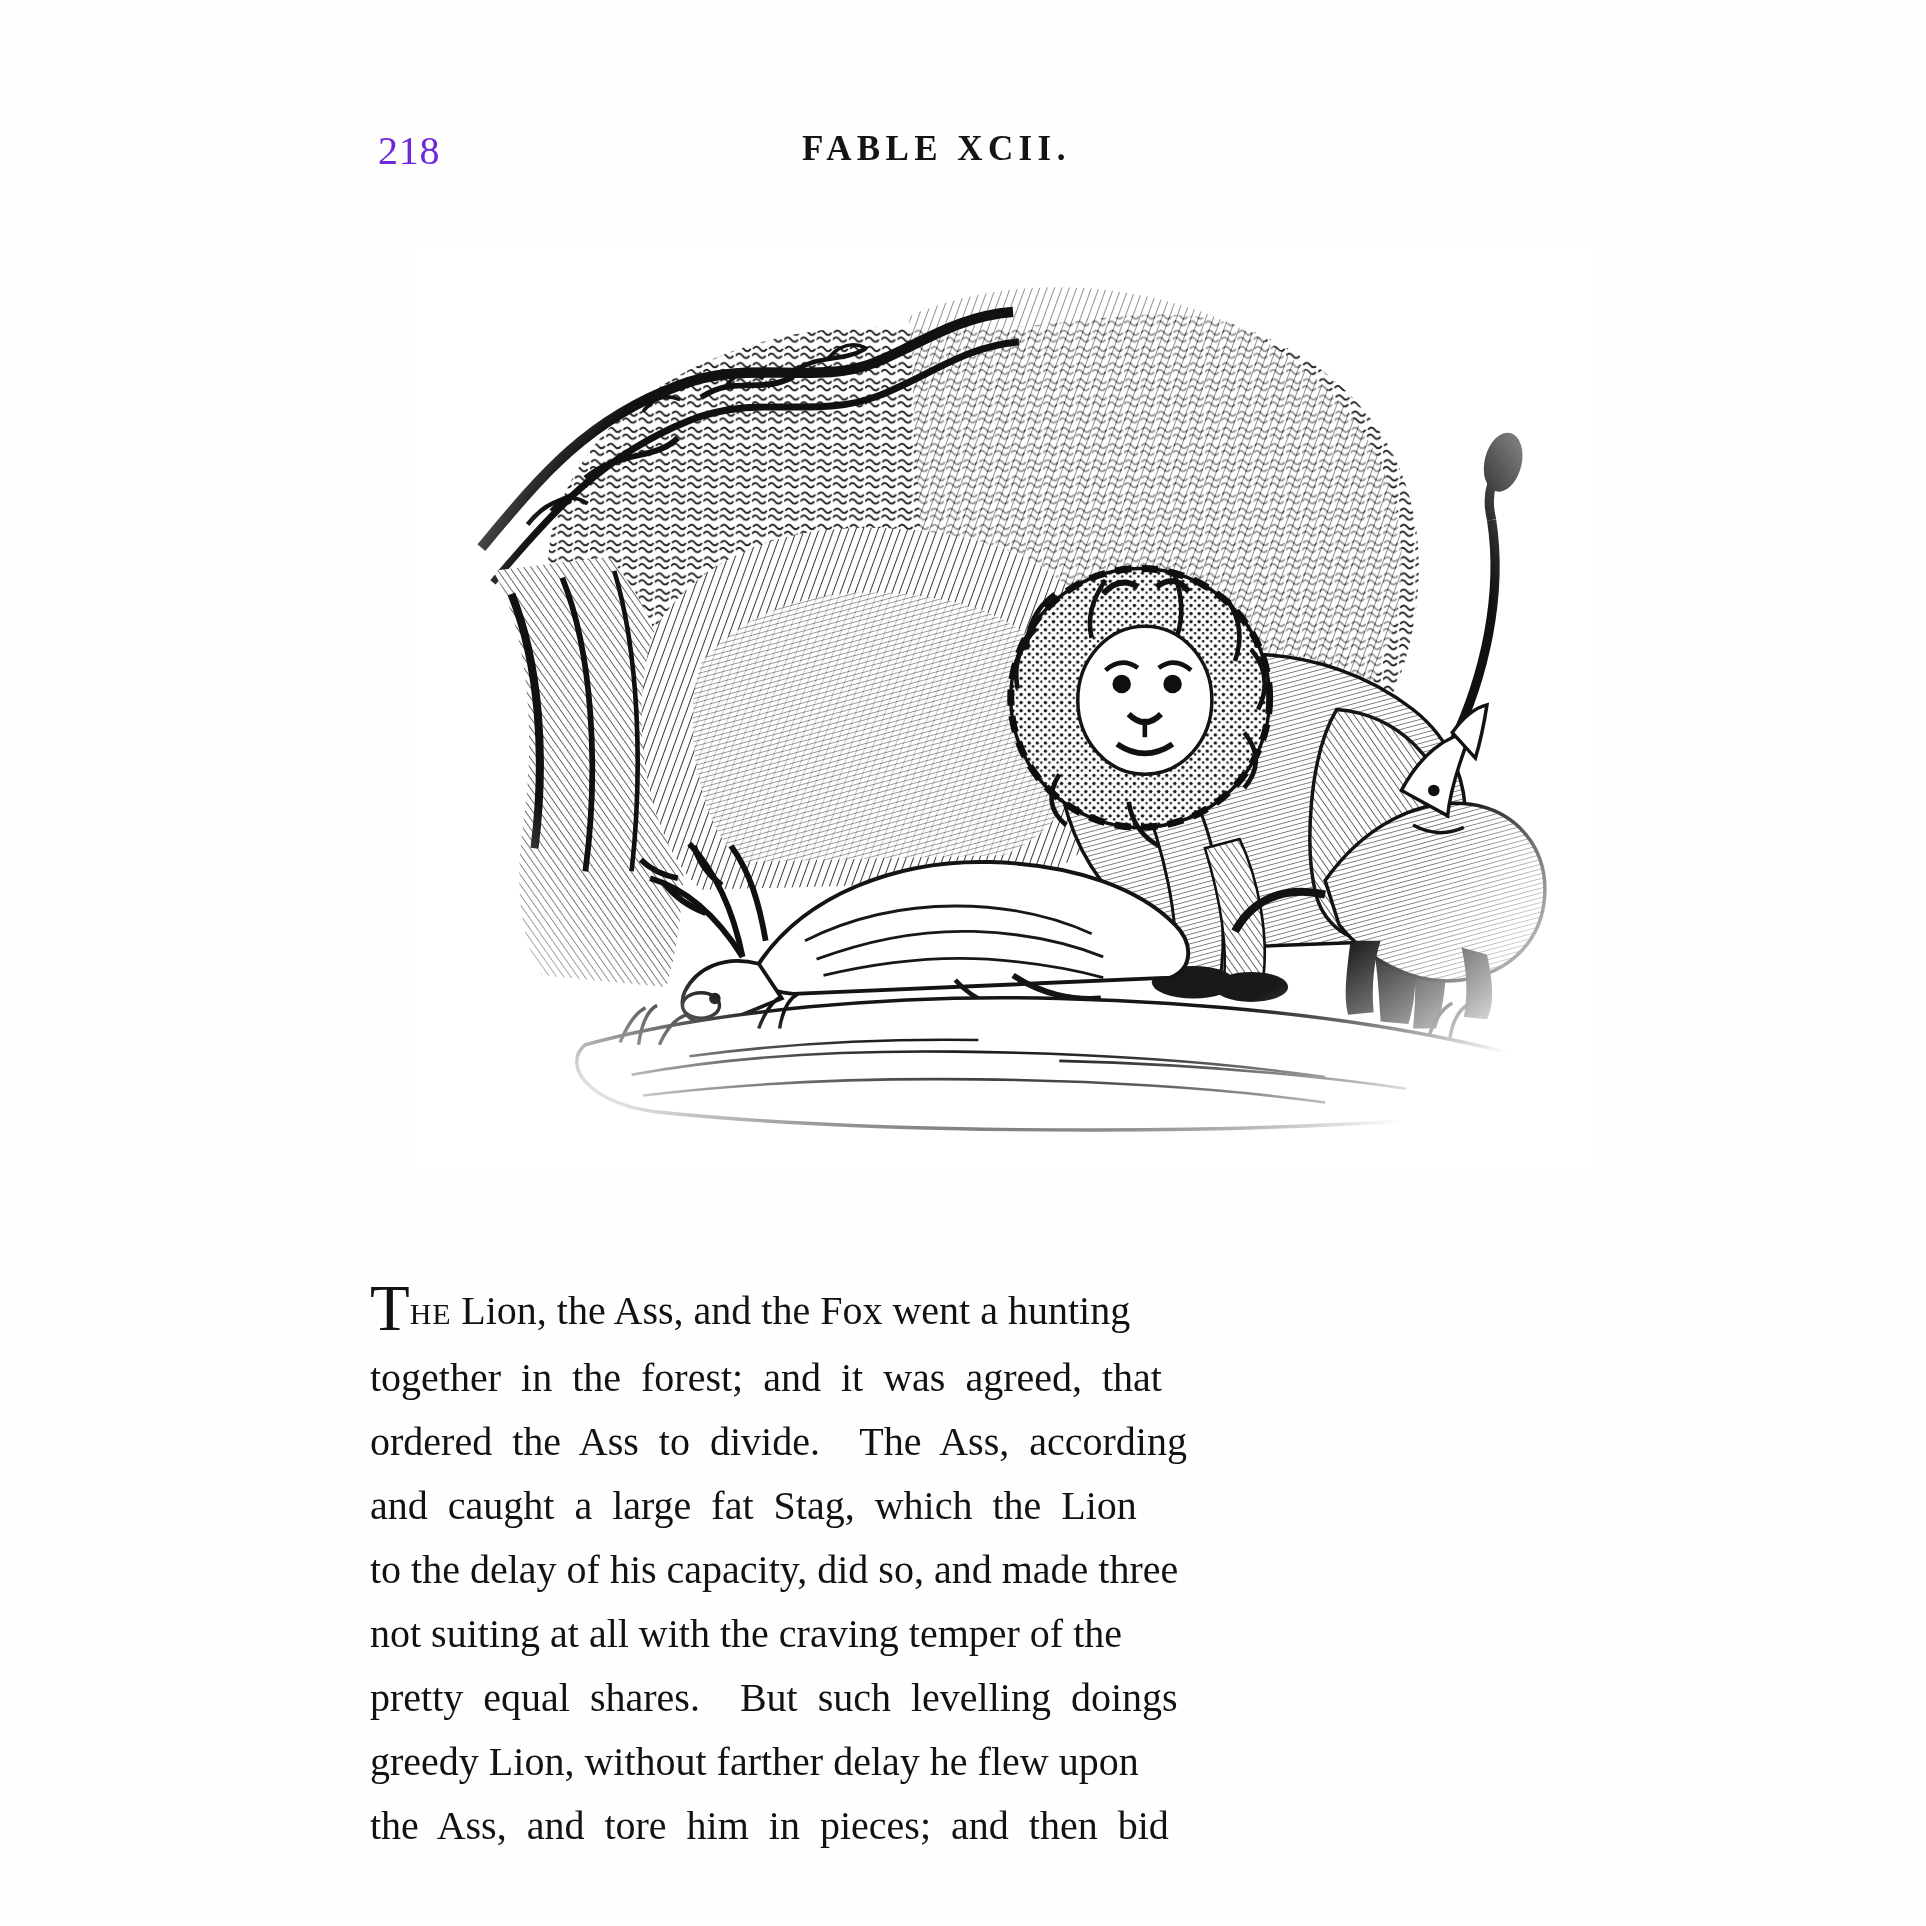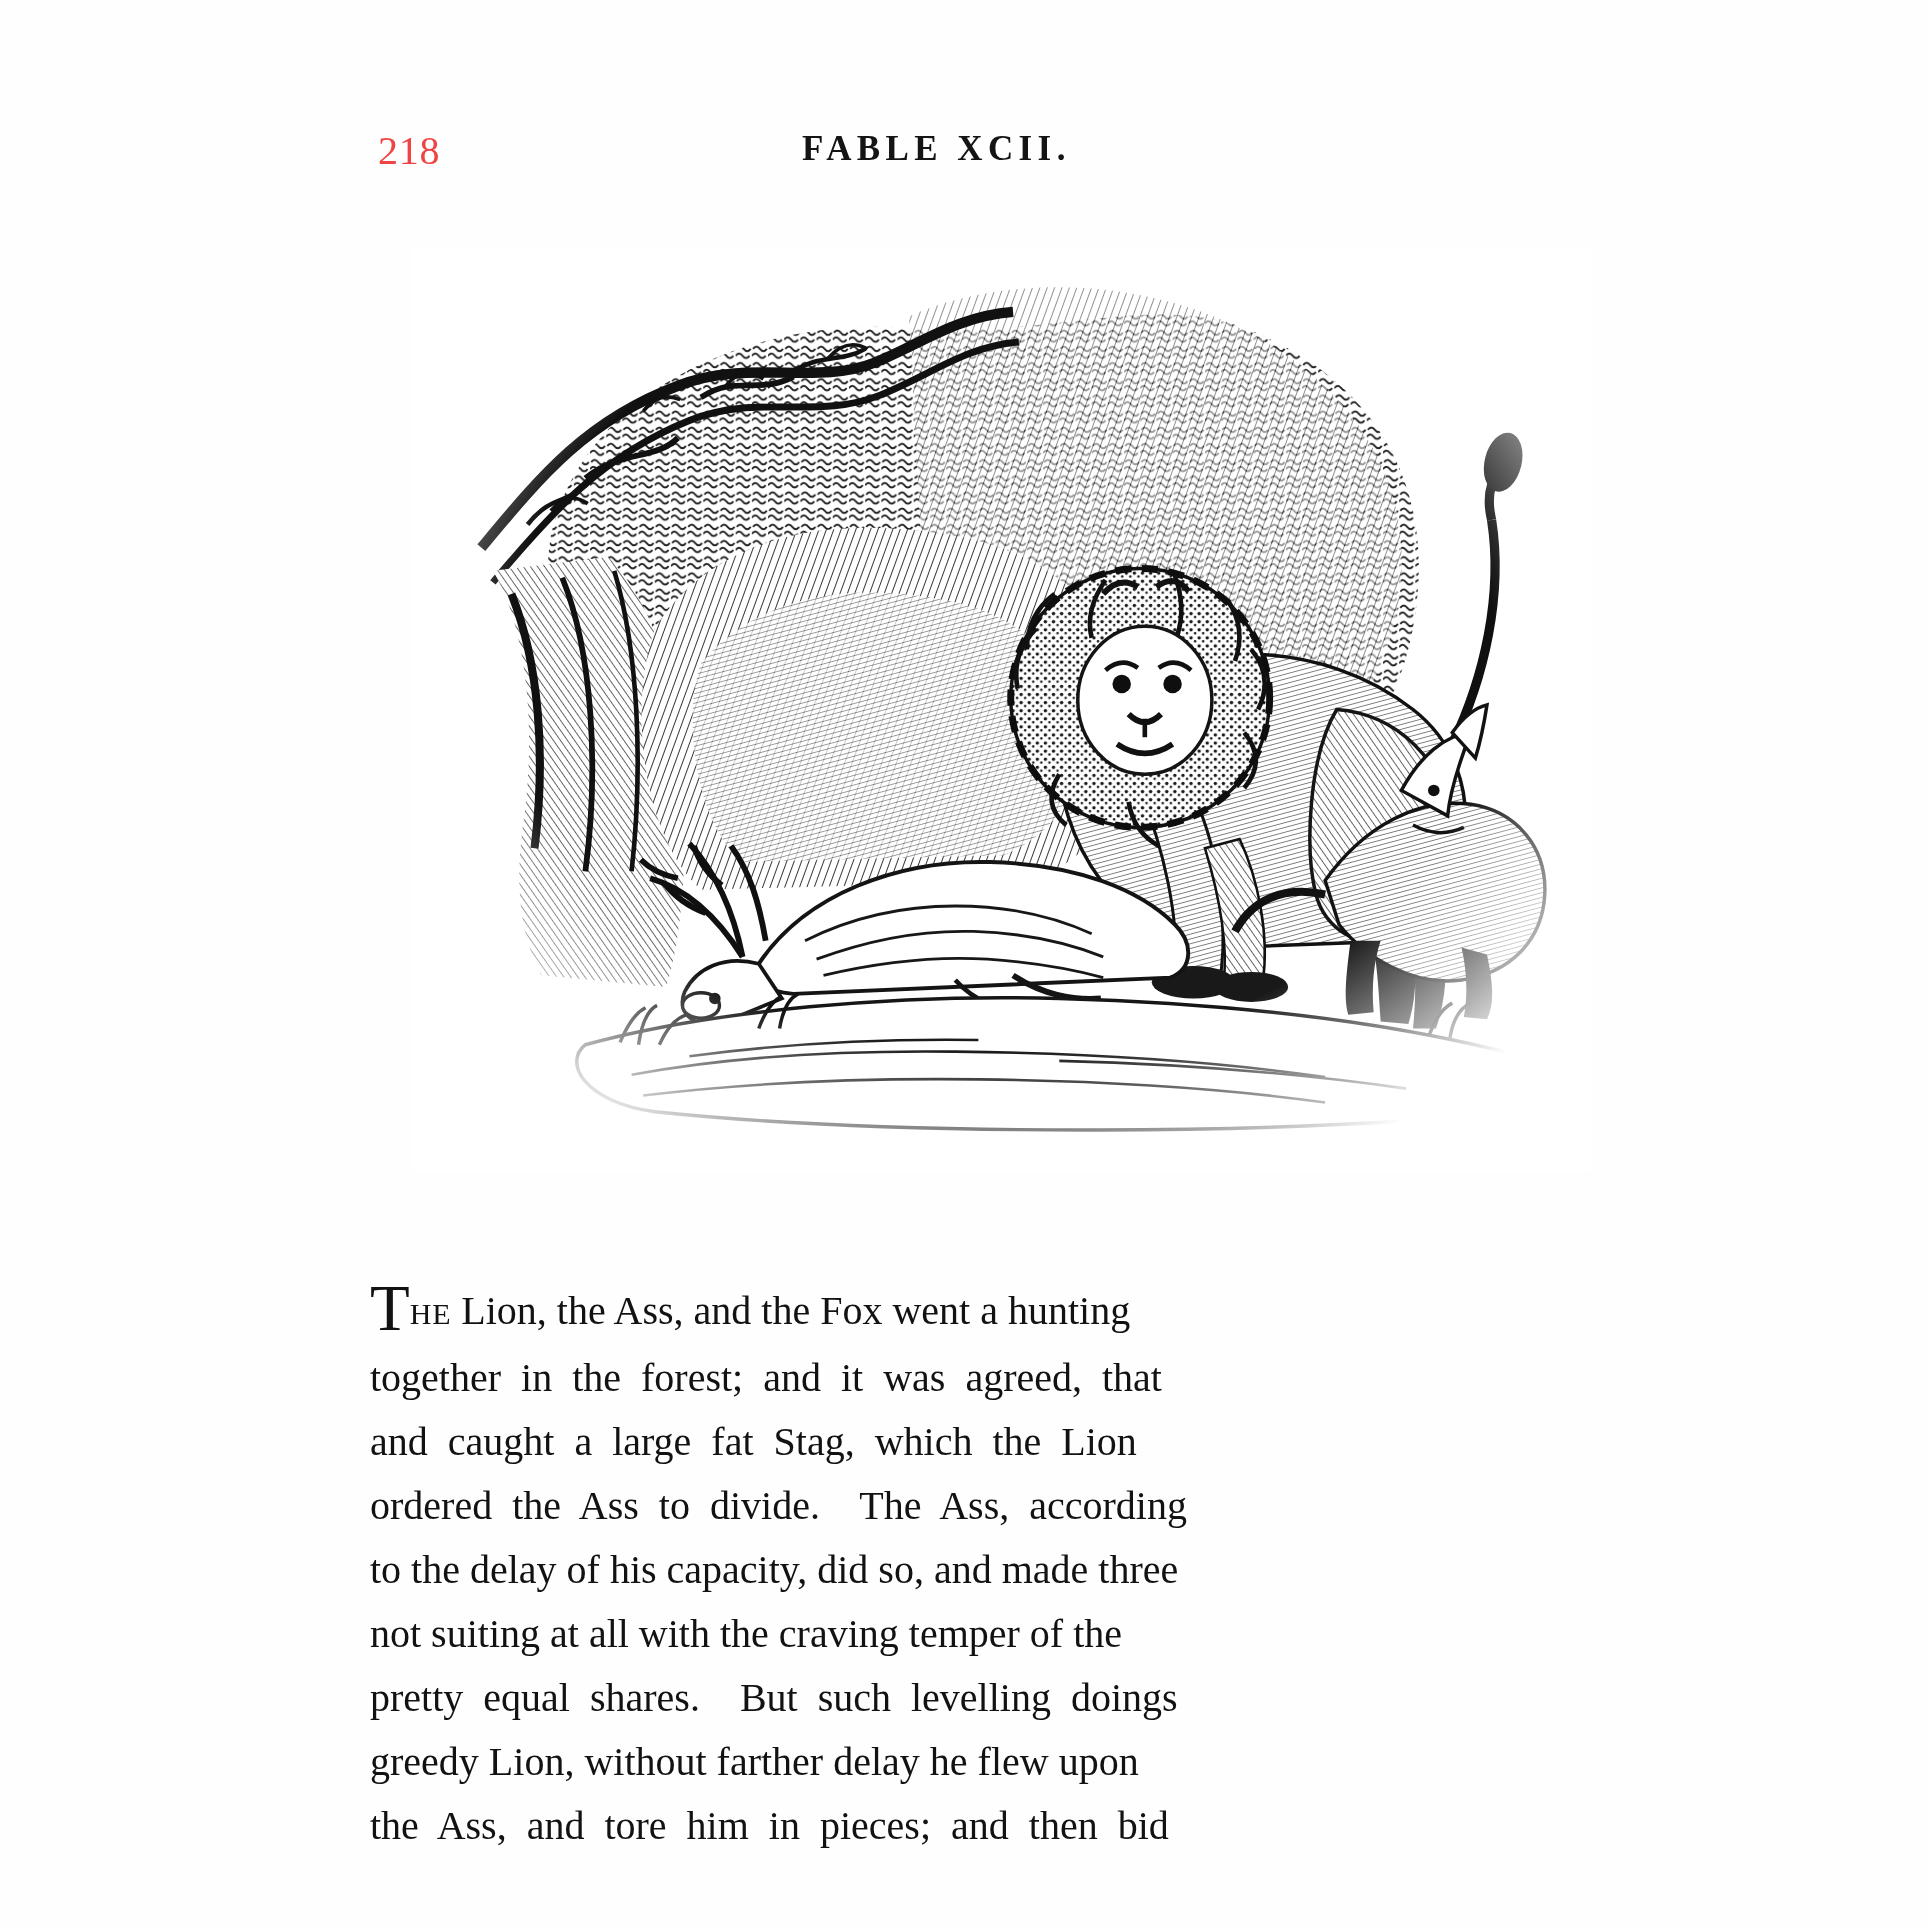--- a/index.html
+++ b/index.html
@@ -32,21 +32,21 @@
     width: 1233px;
     height: 54px;
   }
   .folio {
     position: absolute;
     left: 0;
     top: 0;
     font-size: 40px;
     letter-spacing: 0.8px;
     font-family: "Liberation Serif", serif;
-    color: #ef4444;
+    color: #6d28d9;
   }
   .head-title {
     position: absolute;
     left: 424px;
     top: 2.3px;
     font-size: 35px;
     letter-spacing: 5.4px;
     font-weight: bold;
     font-family: "Liberation Serif", serif;
     color: #141414;
@@ -284,22 +284,22 @@
       </g>
 
       <rect x="0" y="0" width="1020" height="800" fill="url(#vign)"></rect>
     </svg>
   </div>
 
 
   <div class="body-text">
     <div class="body-line"><span class="dropcap">T</span><span class="smallcaps-lead">HE</span><span> Lion, the Ass, and the Fox went a hunting</span></div>
     <div class="body-line">together  in  the  forest;  and  it  was  agreed,  that</div>
+    <div class="body-line">ordered  the  Ass  to  divide.    The  Ass,  according</div>
     <div class="body-line">and  caught  a  large  fat  Stag,  which  the  Lion</div>
-    <div class="body-line">ordered  the  Ass  to  divide.    The  Ass,  according</div>
     <div class="body-line">to the delay of his capacity, did so, and made three</div>
     <div class="body-line">not suiting at all with the craving temper of the</div>
     <div class="body-line">pretty  equal  shares.    But  such  levelling  doings</div>
     <div class="body-line">greedy Lion, without farther delay he flew upon</div>
     <div class="body-line">the  Ass,  and  tore  him  in  pieces;  and  then  bid</div>
 
   </div>
 
 </div>
 

